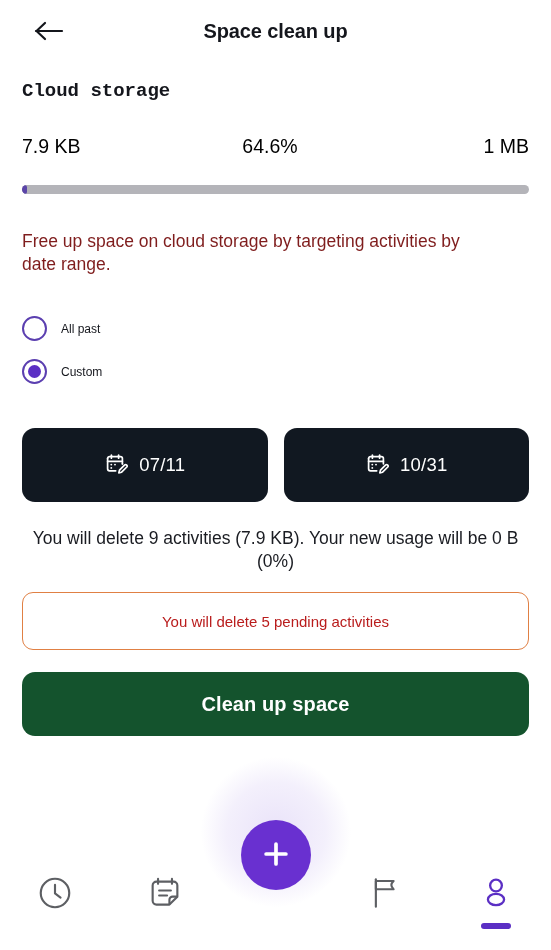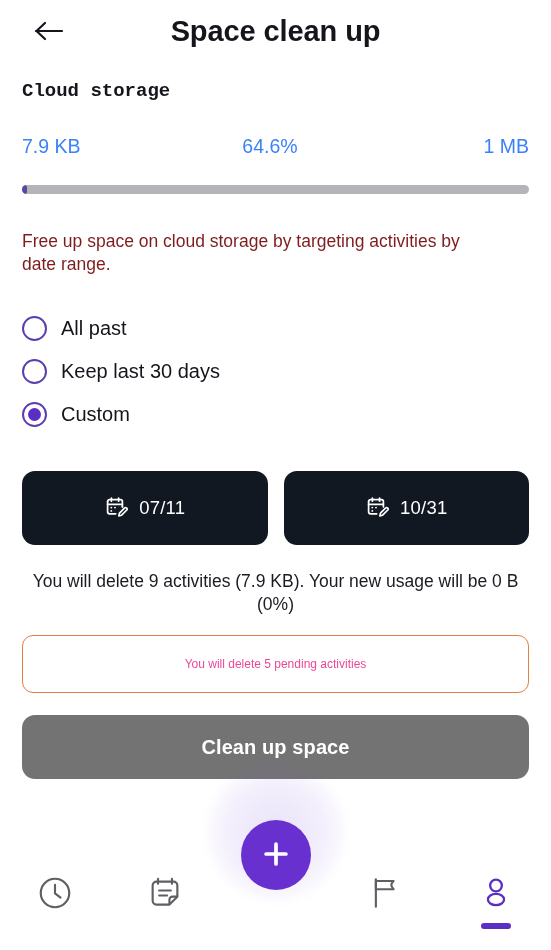--- a/index.html
+++ b/index.html
@@ -37,21 +37,21 @@
     align-items: center;
     justify-content: center;
     background: none;
     border: none;
     cursor: pointer;
   }
   .back-btn svg { display: block; }
   .appbar-title {
     width: 100%;
     text-align: center;
-    font-size: 29px;
+    font-size: 20px;
     font-weight: bold;
     color: #14161c;
     letter-spacing: -0.1px;
   }
 
   
   .section-title {
     margin: 18px 0 0 22px;
     font-size: 19px;
     font-weight: bold;
@@ -60,21 +60,21 @@
   }
 
   
   .metrics {
     display: flex;
     align-items: baseline;
     margin: 33px 22px 0 22px;
   }
   .metric {
     font-size: 19.5px;
-    color: #3b82f6;
+    color: #000000;
   }
   .metric-used { flex: 0 0 auto; text-align: left; }
   .metric-pct  { flex: 1 1 auto; text-align: center; padding-right: 24px; }
   .metric-total{ flex: 0 0 auto; text-align: right; }
 
   
   .progress-wrap {
     margin: 27px 22px 0 22px;
     height: 9px;
     background: #b4b4b9;
@@ -122,21 +122,21 @@
   .radio .dot {
     width: 13px;
     height: 13px;
     border-radius: 50%;
     background: #5b2fc4;
     display: none;
   }
   .option.selected .radio .dot { display: block; }
   .option-label {
     margin-left: 14px;
-    font-size: 20px;
+    font-size: 12px;
     color: #14161c;
   }
 
   
   .date-row {
     display: flex;
     gap: 16px;
     margin: 35px 22px 0 22px;
   }
   .date-btn {
@@ -174,31 +174,31 @@
     height: 58px;
     border: 1.6px solid #e0musil;
     border: 1.6px solid #e08044;
     border-radius: 11px;
     display: flex;
     align-items: center;
     justify-content: center;
     background: #ffffff;
   }
   .warning-text {
-    font-size: 12px;
-    color: #ec4899;
+    font-size: 15px;
+    color: #b91c1c;
   }
 
   
   .cta {
     display: block;
     margin: 22px 22px 0 22px;
     width: calc(100% - 44px);
     height: 64px;
-    background: #737373;
+    background: #14532d;
     border: none;
     border-radius: 13px;
     color: #ffffff;
     font-size: 20px;
     font-weight: bold;
     cursor: pointer;
     font-family: "Liberation Sans", sans-serif;
     letter-spacing: 0.1px;
   }
 
@@ -299,24 +299,20 @@
   <div class="progress-wrap">
     <div class="progress-fill" id="progress-fill" style="width: 0.7%;"></div>
   </div>
 
   <div class="description">Free up space on cloud storage by targeting activities by date range.</div>
 
   <div class="options">
     <div class="option">
       <span class="radio"></span>
       <span class="option-label">All past</span>
-    </div>
-    <div class="option">
-      <span class="radio"></span>
-      <span class="option-label">Keep last 30 days</span>
     </div>
     <div class="option selected">
       <span class="radio">
           <span class="dot"></span>
         </span>
       <span class="option-label">Custom</span>
     </div>
   </div>
 
   <div class="date-row">

